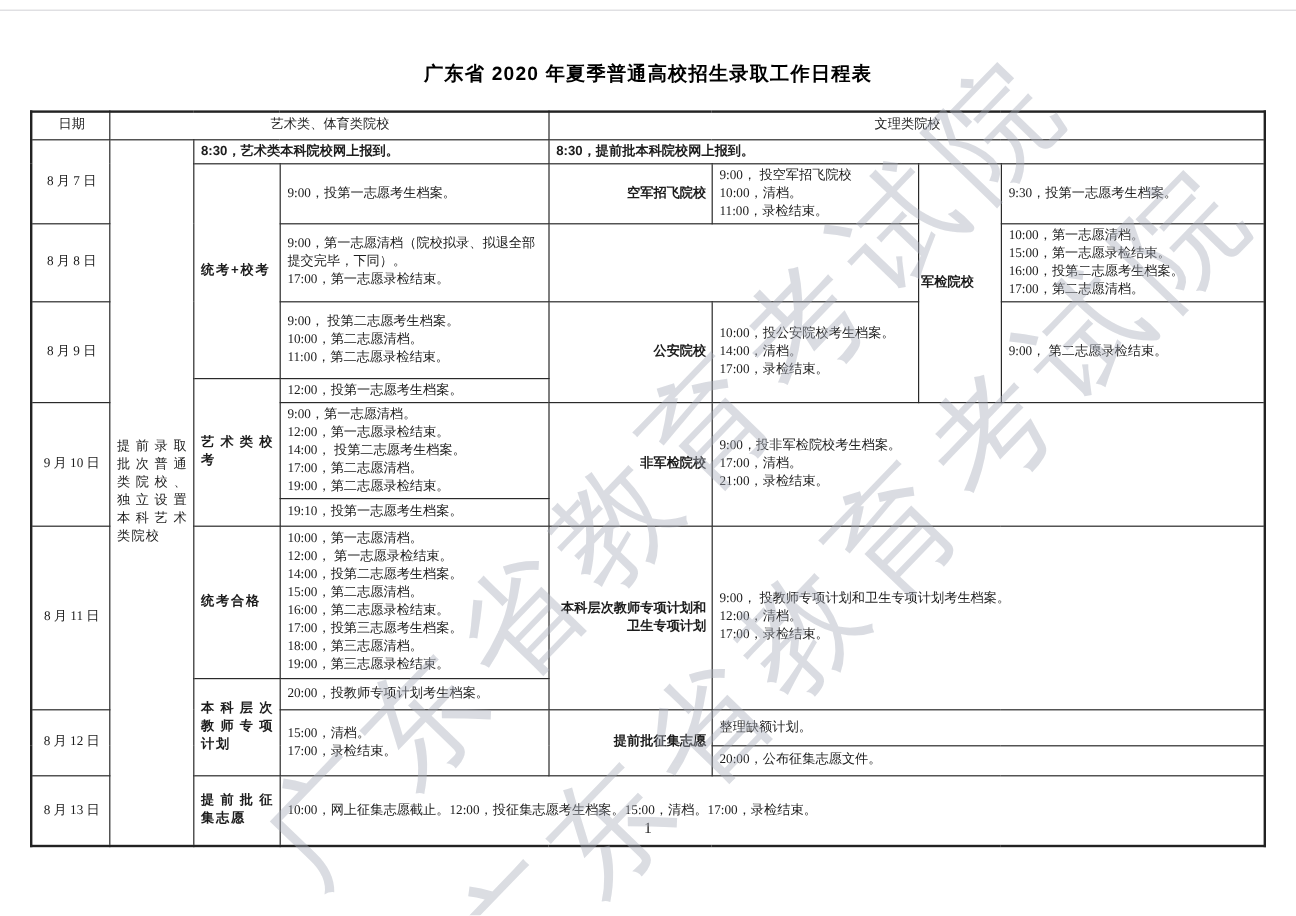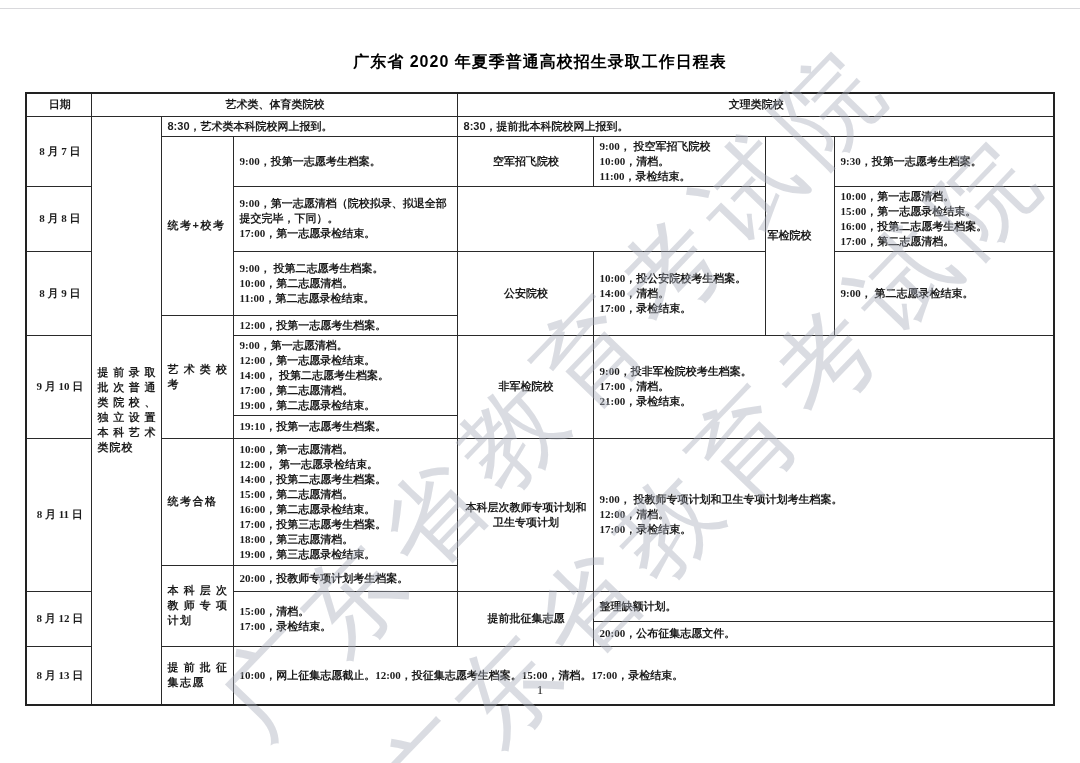--- a/index.html
+++ b/index.html
@@ -13,42 +13,42 @@
     font-family:"Liberation Sans","DejaVu Sans",sans-serif;
     font-weight:bold;font-size:16px;letter-spacing:1px;color:#000;
   }
   table.sched{
     position:absolute;left:25px;top:92px;width:1028px;height:584px;
     border-collapse:collapse;table-layout:fixed;
   }
   table.sched td{
     border:1px solid #2a2a2a;overflow:hidden;
     font-size:11px;line-height:15px;vertical-align:middle;
-    padding:2px 4px 2px 6px;white-space:pre-line;font-weight:bold;
+    padding:2px 4px 2px 6px;white-space:pre-line;
   }
   table.sched{border:2px solid #222;}
   td.hdr{
     text-align:center;font-size:17px;line-height:20px;padding:0;
     font-family:"Liberation Serif","DejaVu Serif",serif;white-space:nowrap;
   }
   td.datec{
     text-align:center;font-size:12px;padding:2px;white-space:nowrap;
   }
   td.batch{
     font-size:12px;line-height:17px;letter-spacing:1px;padding:3px 5px;
     text-align:justify;vertical-align:middle;
   }
   td.glabel{
     font-family:"Liberation Sans","DejaVu Sans",sans-serif;font-weight:bold;
     font-size:11.5px;line-height:16px;letter-spacing:1.5px;padding:3px 4px;
     text-align:justify;
   }
   td.clabel{
     font-family:"Liberation Sans","DejaVu Sans",sans-serif;font-weight:bold;
-    font-size:11px;line-height:15px;padding:2px 4px;text-align:center;
+    font-size:11px;line-height:15px;padding:2px 4px;text-align:right;
   }
   td.clabel.center{text-align:left;padding:2px;}
   td.checkin{
     font-family:"Liberation Sans","DejaVu Sans",sans-serif;font-weight:bold;
     font-size:11px;line-height:14px;padding:1px 4px;white-space:nowrap;
   }
   td.times{font-size:11px;}
   .wm{
     position:absolute;z-index:6;pointer-events:none;
     font-family:"DejaVu Serif","Liberation Serif",serif;

